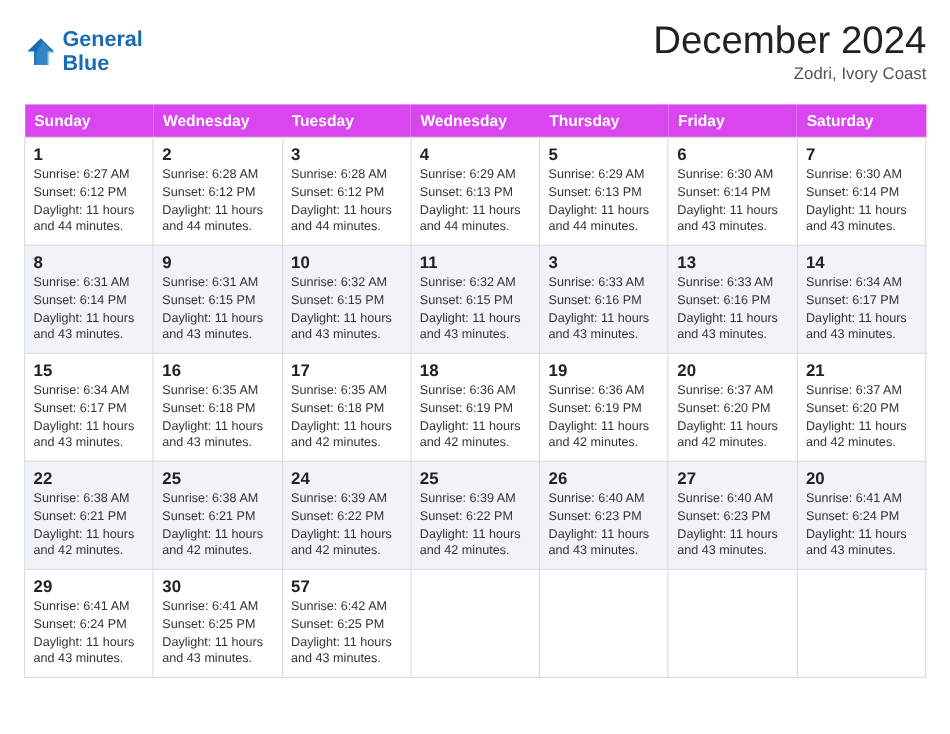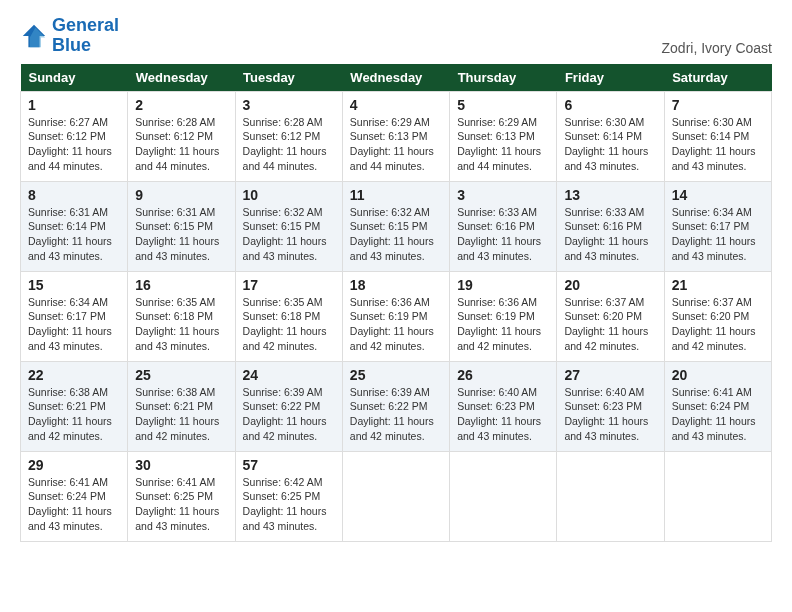--- a/index.html
+++ b/index.html
@@ -6,22 +6,22 @@
     body {
       font-family: Arial, sans-serif;
       background: #fff;
       width: 792px;
       min-height: 612px;
       padding: 16px 20px;
     }
     .header {
       display: flex;
       justify-content: space-between;
-      align-items: flex-end;
-      margin-bottom: 8px;
+      align-items: center;
+      margin-bottom: 18px;
     }
     .logo {
       display: flex;
       align-items: center;
       gap: 4px;
     }
     .logo-text {
       font-size: 18px;
       font-weight: bold;
       color: #333;
@@ -43,21 +43,21 @@
       font-size: 14px;
       color: #555;
       margin-top: 2px;
     }
     table {
       width: 100%;
       border-collapse: collapse;
       font-size: 11px;
     }
     thead tr th {
-      background: #14532d;
+      background: #d946ef;
       color: #fff;
       text-align: left;
       padding: 6px 8px;
       font-size: 13px;
       font-weight: bold;
     }
     tbody tr td {
       border: 1px solid #ddd;
       vertical-align: top;
       padding: 5px 7px;
@@ -93,20 +93,21 @@
     <svg class="logo-icon" viewBox="0 0 40 40">
       <polygon points="20,4 36,20 28,20 28,36 12,36 12,20 4,20" fill="#1a6bb5"></polygon>
       <polygon points="22,8 36,22 30,22 30,36 14,36 14,22" fill="#4a9fd4" opacity="0.5"></polygon>
     </svg>
     <div class="logo-text">
       <span>General</span><br>
       <span>Blue</span>
     </div>
   </div>
   <div class="title-block">
+    <div class="month-title">December 2024</div>
     <div class="subtitle">Zodri, Ivory Coast</div>
   </div>
 </div>
 
 <table>
   <thead>
     <tr>
     <th>Sunday</th>
         <th>Wednesday</th>
         <th>Tuesday</th>

